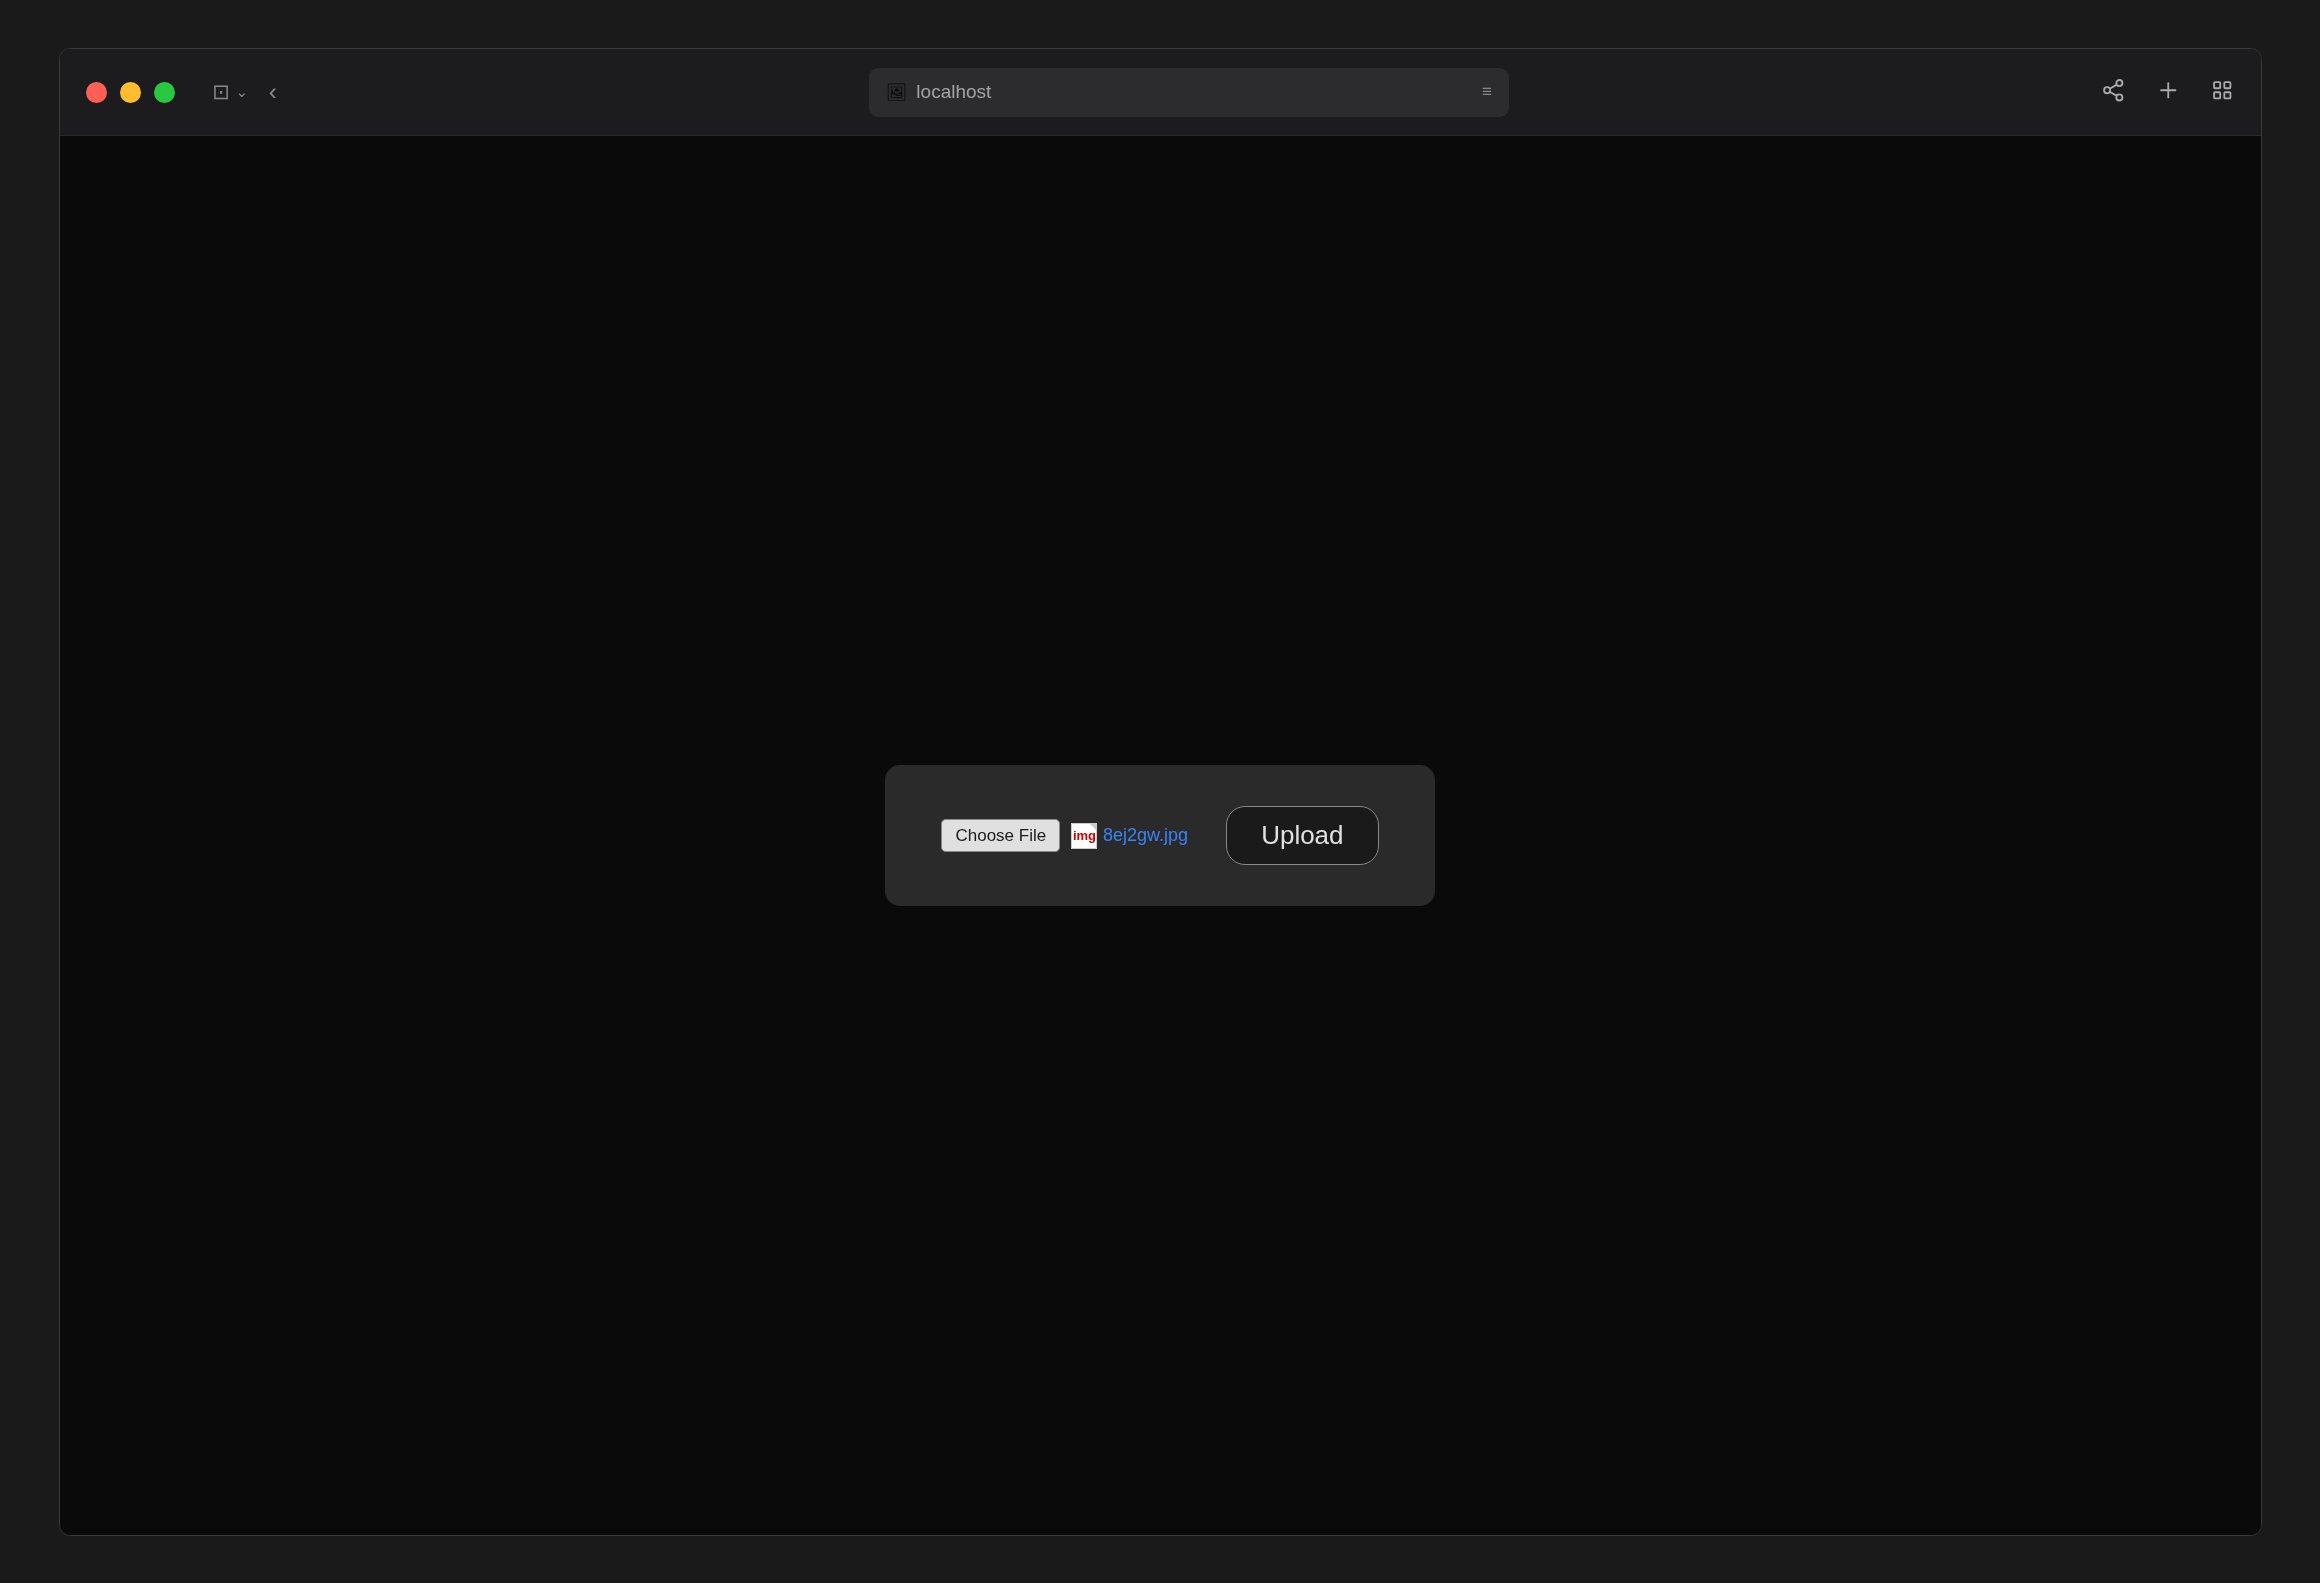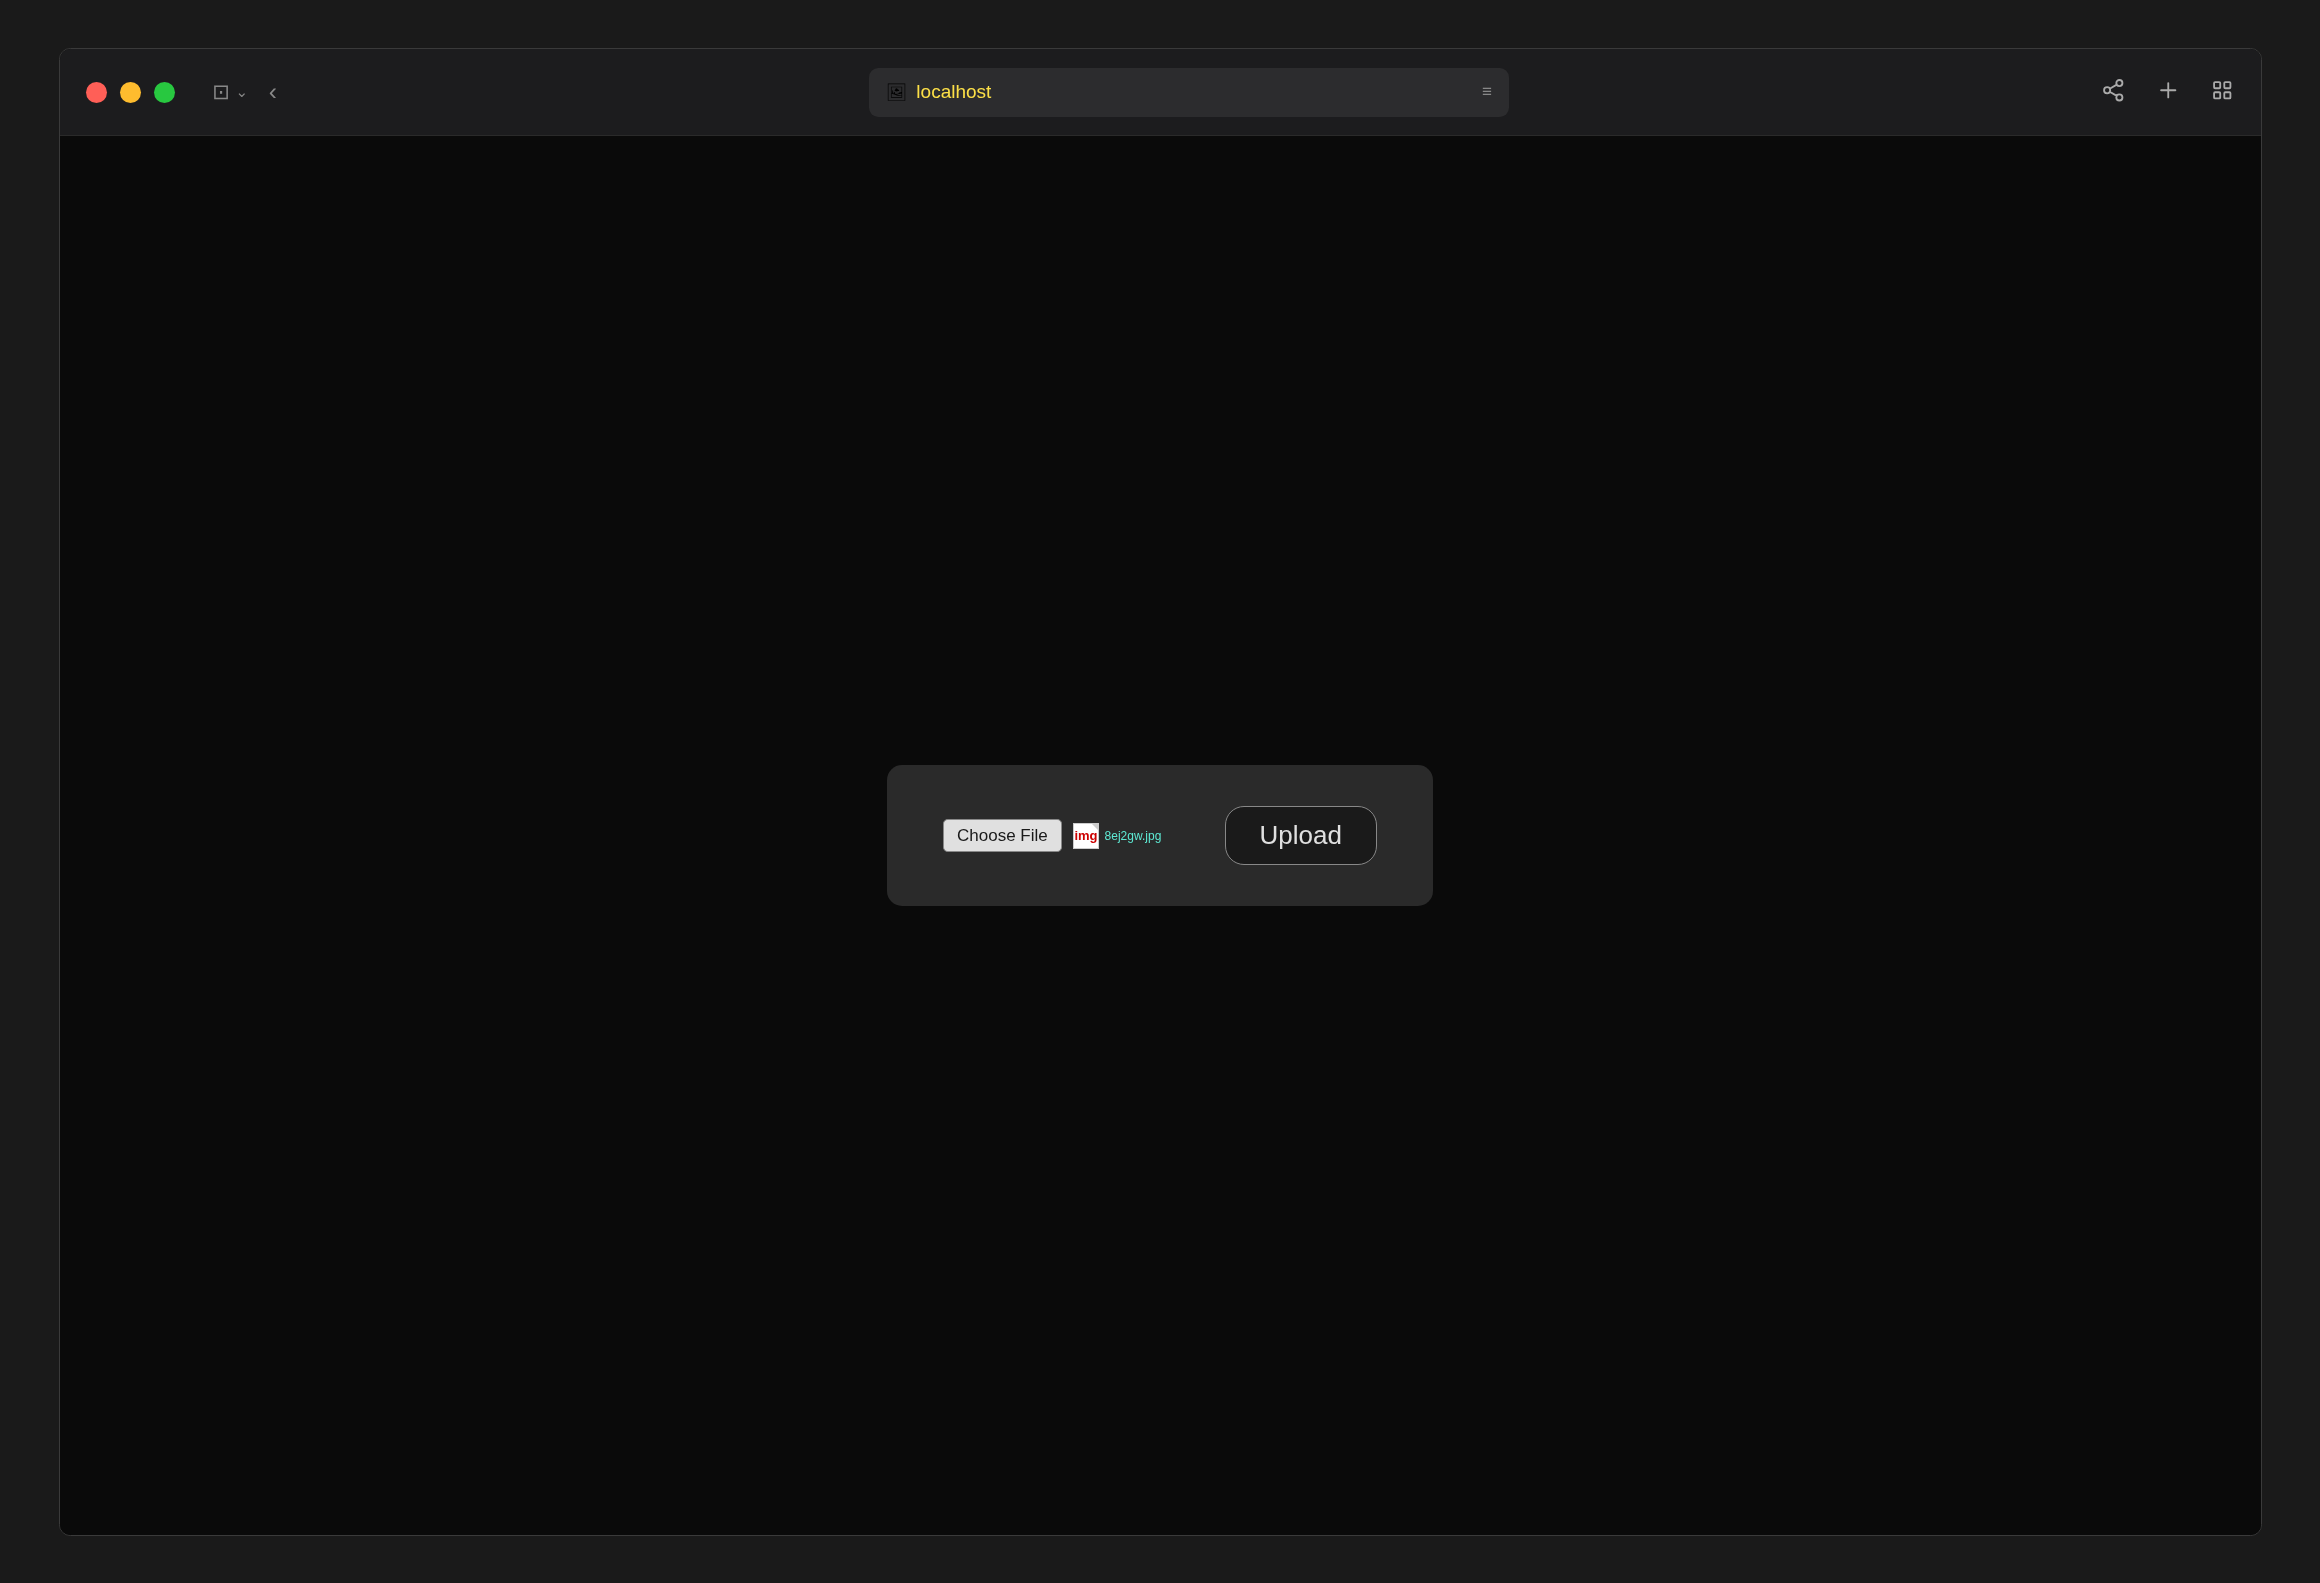--- a/index.html
+++ b/index.html
@@ -127,21 +127,21 @@
     .favicon {
       width: 21px;
       height: 21px;
       display: flex;
       align-items: center;
       justify-content: center;
       font-size: 17px;
     }
 
     .url-text {
-      color: #fde047;
+      color: #a3a3a3;
       font-size: 19px;
       font-weight: 400;
     }
 
     .reader-icon {
       color: #888;
       font-size: 17px;
     }
 
     
@@ -227,22 +227,22 @@
       top: 0;
       right: 0;
       width: 0;
       height: 0;
       border-style: solid;
       border-width: 0 6.6px 6.6px 0;
       border-color: transparent #ccc transparent transparent;
     }
 
     .file-name-text {
-      color: #5eead4;
-      font-size: 12px;
+      color: #3b82f6;
+      font-size: 18px;
     }
 
     
     .upload-btn {
       background: #1a1a1a;
       border: 1.4px solid #888;
       border-radius: 19px;
       padding: 13px 34px;
       font-size: 26px;
       color: #e0e0e0;

